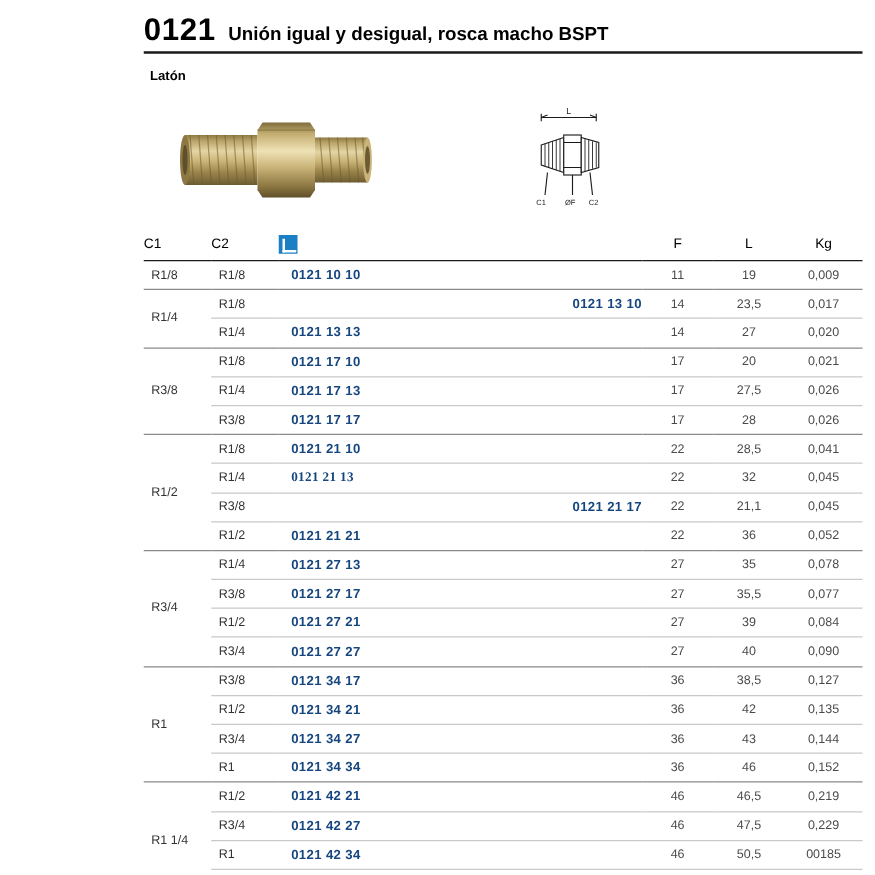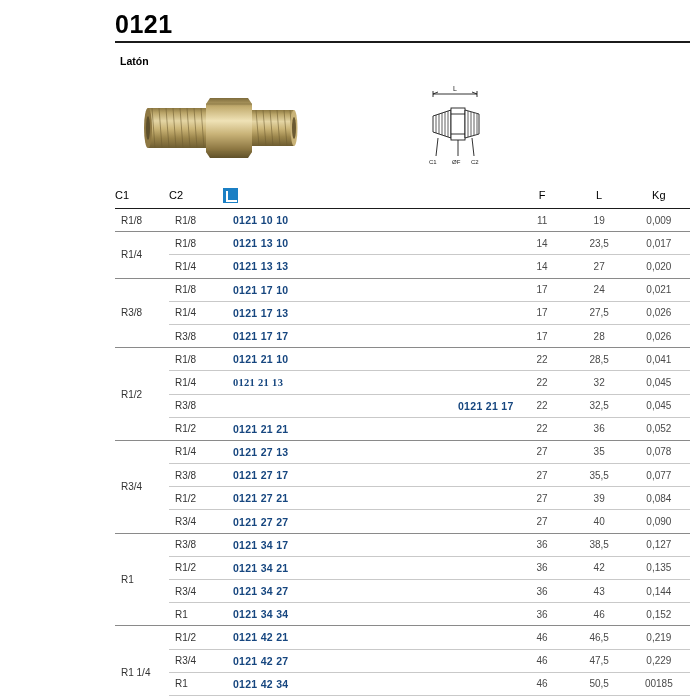--- a/index.html
+++ b/index.html
@@ -159,20 +159,21 @@
     border-bottom: 2px solid #ffffff;
   }
 </style>
 </head>
 <body>
 
 <div class="page">
 
   <div class="header">
     <span class="header-code">0121</span>
+    <span class="header-title">Unión igual y desigual, rosca macho BSPT</span>
   </div>
   <div class="header-rule"></div>
 
   <div class="material">Latón</div>
 
   <div class="photo">
     <svg width="160" height="92" viewBox="0 0 160 92">
       <defs>
         <linearGradient id="brassV" x1="0" y1="0" x2="0" y2="1">
           <stop offset="0%" stop-color="#8e7a43"></stop>
@@ -286,38 +287,38 @@
           <td class="c1cell" rowspan="1" style="text-align: left; border-bottom: 0.9px solid rgb(138, 138, 138); vertical-align: middle;">R1/8</td>
           <td class="c2cell">R1/8</td>
           <td class="ref" style="padding-left: 10px;">0121 10 10</td>
           <td class="num">11</td>
           <td class="num">19</td>
           <td class="num">0,009</td>
         </tr>
         <tr>
           <td class="c1cell" rowspan="2" style="text-align: left; border-bottom: 0.9px solid rgb(138, 138, 138); vertical-align: middle;">R1/4</td>
           <td class="c2cell">R1/8</td>
-          <td class="ref" style="padding-left: 10px;">0121 13 10</td>
+          <td class="ref" style="padding-left: 10px; text-align: right;">0121 13 10</td>
           <td class="num">14</td>
           <td class="num">23,5</td>
           <td class="num">0,017</td>
         </tr>
         <tr class="group-end">
           <td class="c2cell">R1/4</td>
           <td class="ref" style="padding-left: 10px;">0121 13 13</td>
           <td class="num">14</td>
           <td class="num">27</td>
           <td class="num">0,020</td>
         </tr>
         <tr>
           <td class="c1cell" rowspan="3" style="text-align: left; border-bottom: 0.9px solid rgb(138, 138, 138); vertical-align: middle;">R3/8</td>
           <td class="c2cell">R1/8</td>
           <td class="ref" style="padding-left: 10px;">0121 17 10</td>
           <td class="num">17</td>
-          <td class="num">24</td>
+          <td class="num">20</td>
           <td class="num">0,021</td>
         </tr>
         <tr>
           <td class="c2cell">R1/4</td>
           <td class="ref" style="padding-left: 10px;">0121 17 13</td>
           <td class="num">17</td>
           <td class="num">27,5</td>
           <td class="num">0,026</td>
         </tr>
         <tr class="group-end">
@@ -339,21 +340,21 @@
           <td class="c2cell">R1/4</td>
           <td class="ref" style="padding-left: 10px; font-family: Liberation Serif, serif;">0121 21 13</td>
           <td class="num">22</td>
           <td class="num">32</td>
           <td class="num">0,045</td>
         </tr>
         <tr>
           <td class="c2cell">R3/8</td>
           <td class="ref" style="padding-left: 10px; text-align: right;">0121 21 17</td>
           <td class="num">22</td>
-          <td class="num">32,5</td>
+          <td class="num">21,1</td>
           <td class="num">0,045</td>
         </tr>
         <tr class="group-end">
           <td class="c2cell">R1/2</td>
           <td class="ref" style="padding-left: 10px;">0121 21 21</td>
           <td class="num">22</td>
           <td class="num">36</td>
           <td class="num">0,052</td>
         </tr>
         <tr>

